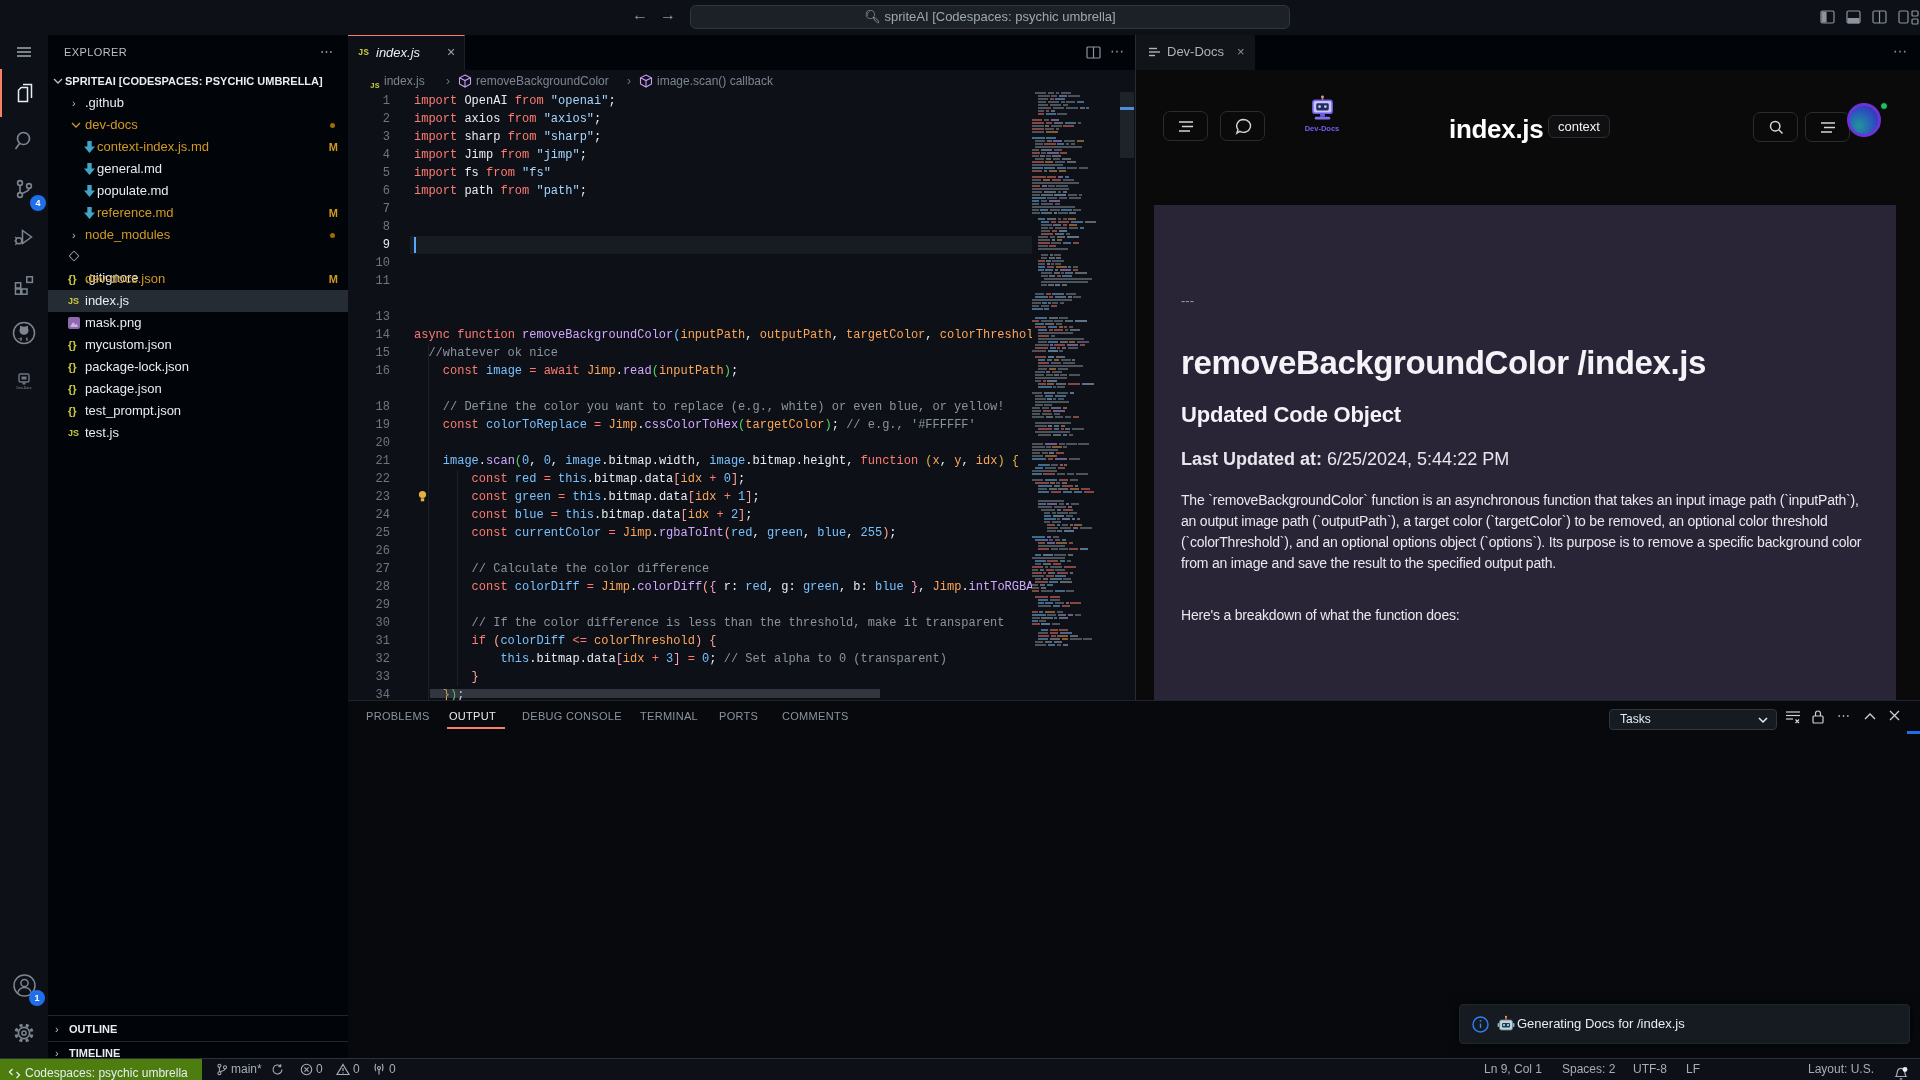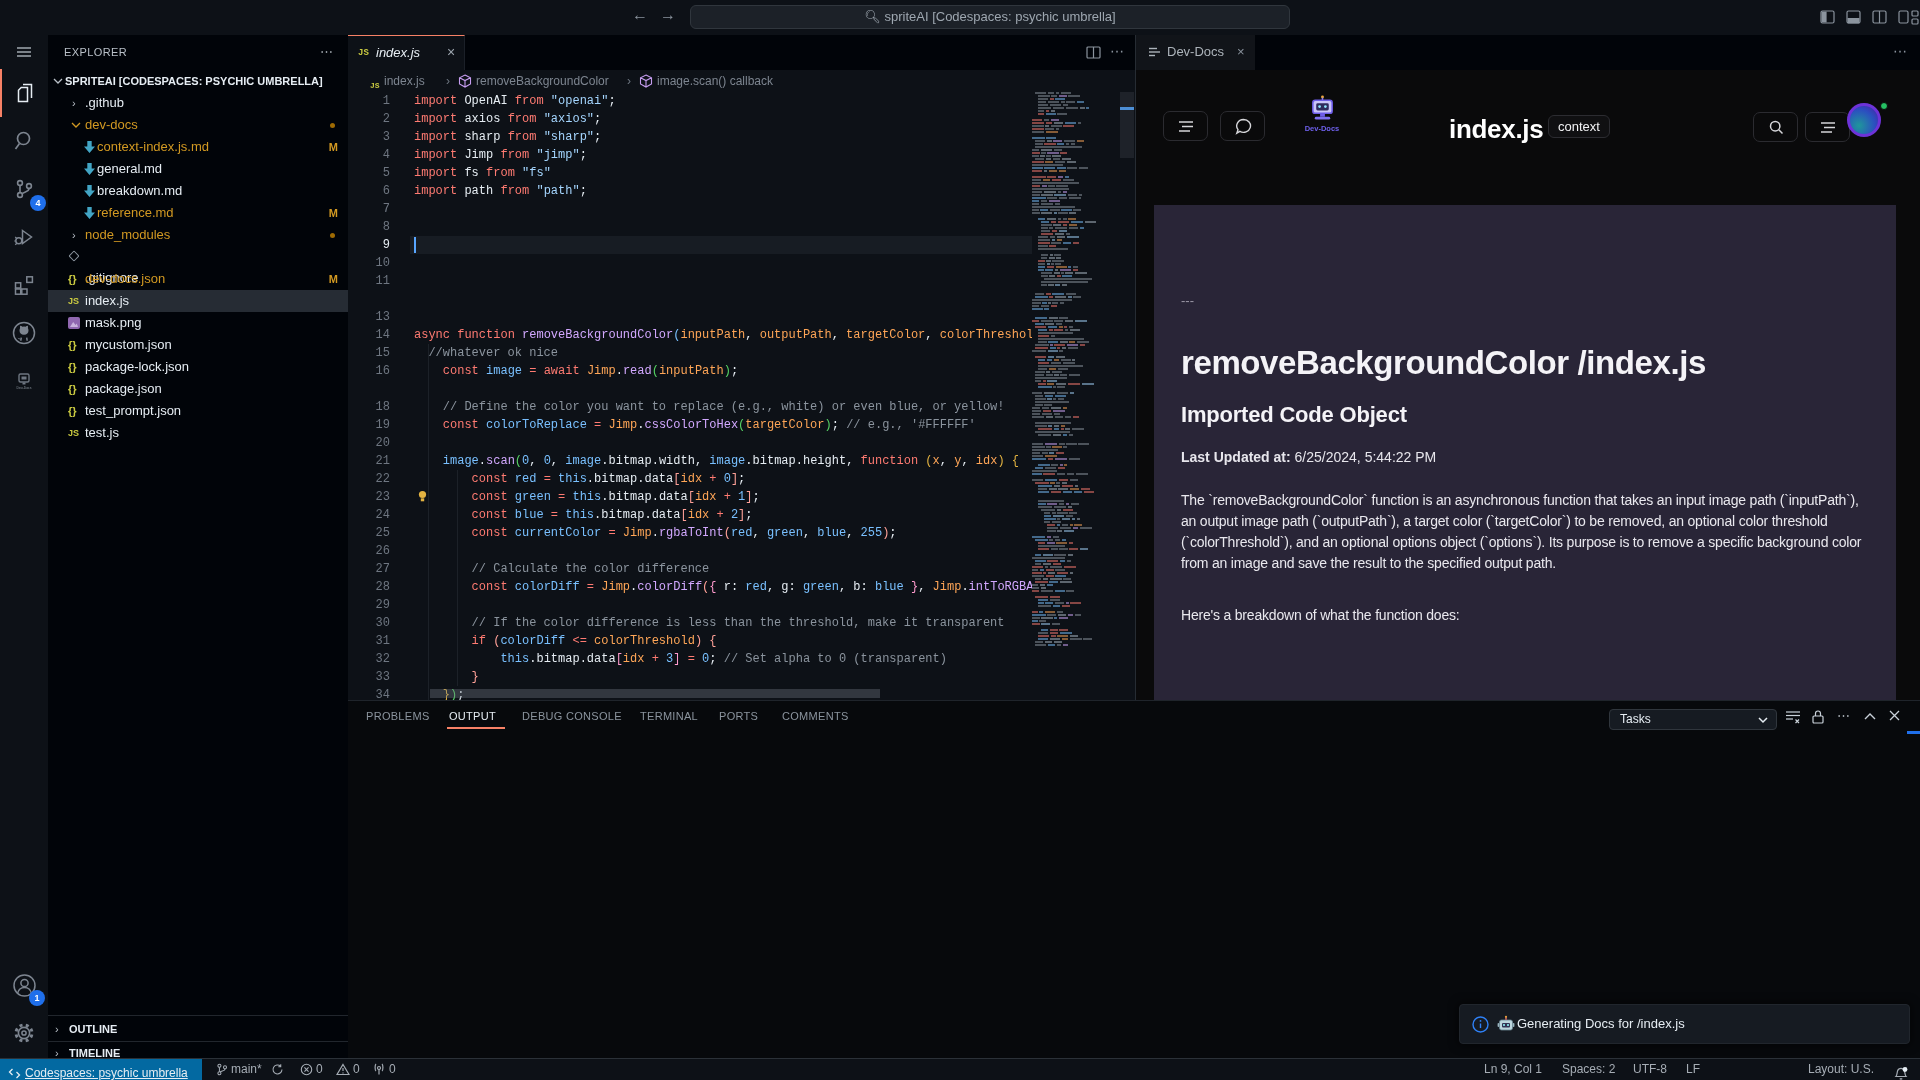--- a/index.html
+++ b/index.html
@@ -45,21 +45,21 @@
 #webview { left:1136px; top:70px; width:784px; height:630px; background:#0a0a0b; }
 .wbtn { position:absolute; width:45px; height:30px; border:1px solid #2b2b30; border-radius:7px; background:#0a0a0b; }
 #card { position:absolute; left:18px; top:135px; width:742px; height:502px; background:#292537; color:#e7e6ec; overflow:hidden; }
 
 #panel { left:348px; top:700px; width:1572px; height:358px; background:#07090c; border-top:1px solid #1f242b; }
 .ptab { position:absolute; top:0; height:30px; line-height:30px; font-size:11px; color:#8b949e; letter-spacing:0.3px; }
 #taskssel { position:absolute; left:1261px; top:8px; width:168px; height:21px; background:#161b22; border:1px solid #30363d; border-radius:4px; color:#e6edf3; font-size:12px; line-height:19px; }
 .picon { position:absolute; top:8px; color:#c9d1d9; }
 
 #statusbar { left:0; top:1058px; width:1920px; height:22px; background:#0d1117; border-top:1px solid #2b3138; font-size:12px; color:#a6adb5; line-height:21px; }
-#remote { position:absolute; left:0; top:0; height:21px; background:#0369a1; color:#e6edf3; padding:4px 14px 0 8px;text-decoration:underline; }
+#remote { position:absolute; left:0; top:0; height:21px; background:#4d7c0f; color:#e6edf3; padding:4px 14px 0 8px; }
 .sbit { position:absolute; top:0; height:21px; }
 
 #toast { left:1459px; top:1004px; width:451px; height:40px; background:#161b22; border:1px solid #21262d; border-radius:4px; color:#e6edf3; font-size:13px; line-height:38px; box-shadow:0 0 8px 2px rgba(0,0,0,0.5); }
 </style>
 </head>
 <body>
 <div id="stage">
   <div class="abs" id="titlebar">
     <div class="abs navarrow" style="left:632px;">←</div>
     <div class="abs navarrow" style="left:660px;">→</div>
@@ -191,21 +191,21 @@
         <span class="abs mdicon" style="left:36px;"></span>
         <span style="position:absolute;left:49px;">context-index.js.md</span>
         <span class="mbadge">M</span>
       </div>
     <div class="row" style="top:123px;">
         <span class="abs mdicon" style="left:36px;"></span>
         <span style="position:absolute;left:49px;">general.md</span>
       </div>
     <div class="row" style="top:145px;">
         <span class="abs mdicon" style="left:36px;"></span>
-        <span style="position:absolute;left:49px;">breakdown.md</span>
+        <span style="position:absolute;left:49px;">populate.md</span>
       </div>
     <div class="row mod" style="top:167px;">
         <span class="abs mdicon" style="left:36px;"></span>
         <span style="position:absolute;left:49px;">reference.md</span>
         <span class="mbadge">M</span>
       </div>
     <div class="row mod" style="top:189px;">
         <span class="chev" style="position:absolute;left:24px;">›</span>
         <span style="position:absolute;left:37px;">node_modules</span>
         <span class="dot"></span>
@@ -405,22 +405,22 @@
           </g>
         </svg>
     </div>
 
     <div class="abs" style="left:711px;top:33px;width:34px;height:34px;border-radius:50%;border:3px solid #6d33d8;background:radial-gradient(circle at 32% 70%, #1f979b, #2b4fc0 58%, #4527a8 92%);"></div>
     <div class="abs" style="left:744px;top:32px;width:8px;height:8px;border-radius:50%;background:#25c063;border:1.5px solid #0a0a0b;"></div>
 
     <div id="card">
       <div class="abs" style="left:27px;top:88px;font-size:13px;color:#9b98a6;">---</div>
       <div class="abs" style="left:27px;top:139px;font-size:33px;font-weight:700;color:#f4f3f7;letter-spacing:-0.4px;">removeBackgroundColor /index.js</div>
-      <div class="abs" style="left:27px;top:197px;font-size:22px;font-weight:700;color:#f4f3f7;letter-spacing:-0.2px;">Imported Code Object</div>
-      <div class="abs" style="left:27px;top:244px;font-size:14px;"><b>Last Updated at:</b> 6/25/2024, 5:44:22 PM</div>
+      <div class="abs" style="left:27px;top:197px;font-size:22px;font-weight:700;color:#f4f3f7;letter-spacing:-0.2px;">Updated Code Object</div>
+      <div class="abs" style="left:27px;top:244px;font-size:18px;"><b>Last Updated at:</b> 6/25/2024, 5:44:22 PM</div>
       <div class="abs" style="left:27px;top:285px;font-size:14px;letter-spacing:-0.2px;line-height:21px;color:#e9e8ee;white-space:nowrap;">The `removeBackgroundColor` function is an asynchronous function that takes an input image path (`inputPath`),<br>an output image path (`outputPath`), a target color (`targetColor`) to be removed, an optional color threshold<br>(`colorThreshold`), and an optional options object (`options`). Its purpose is to remove a specific background color<br>from an image and save the result to the specified output path.</div>
       <div class="abs" style="left:27px;top:400px;font-size:14px;letter-spacing:-0.2px;line-height:21px;color:#e9e8ee;">Here's a breakdown of what the function does:</div>
     </div>
   </div>
   <div class="abs" id="panel">
     <div class="ptab" style="left:18px;">PROBLEMS</div>
     <div class="ptab" style="left:101px;color:#e6edf3;">OUTPUT</div>
     <div class="abs" style="left:99px;top:26px;width:58px;height:2px;background:#f78166;"></div>
     <div class="ptab" style="left:174px;">DEBUG CONSOLE</div>
     <div class="ptab" style="left:292px;">TERMINAL</div>

